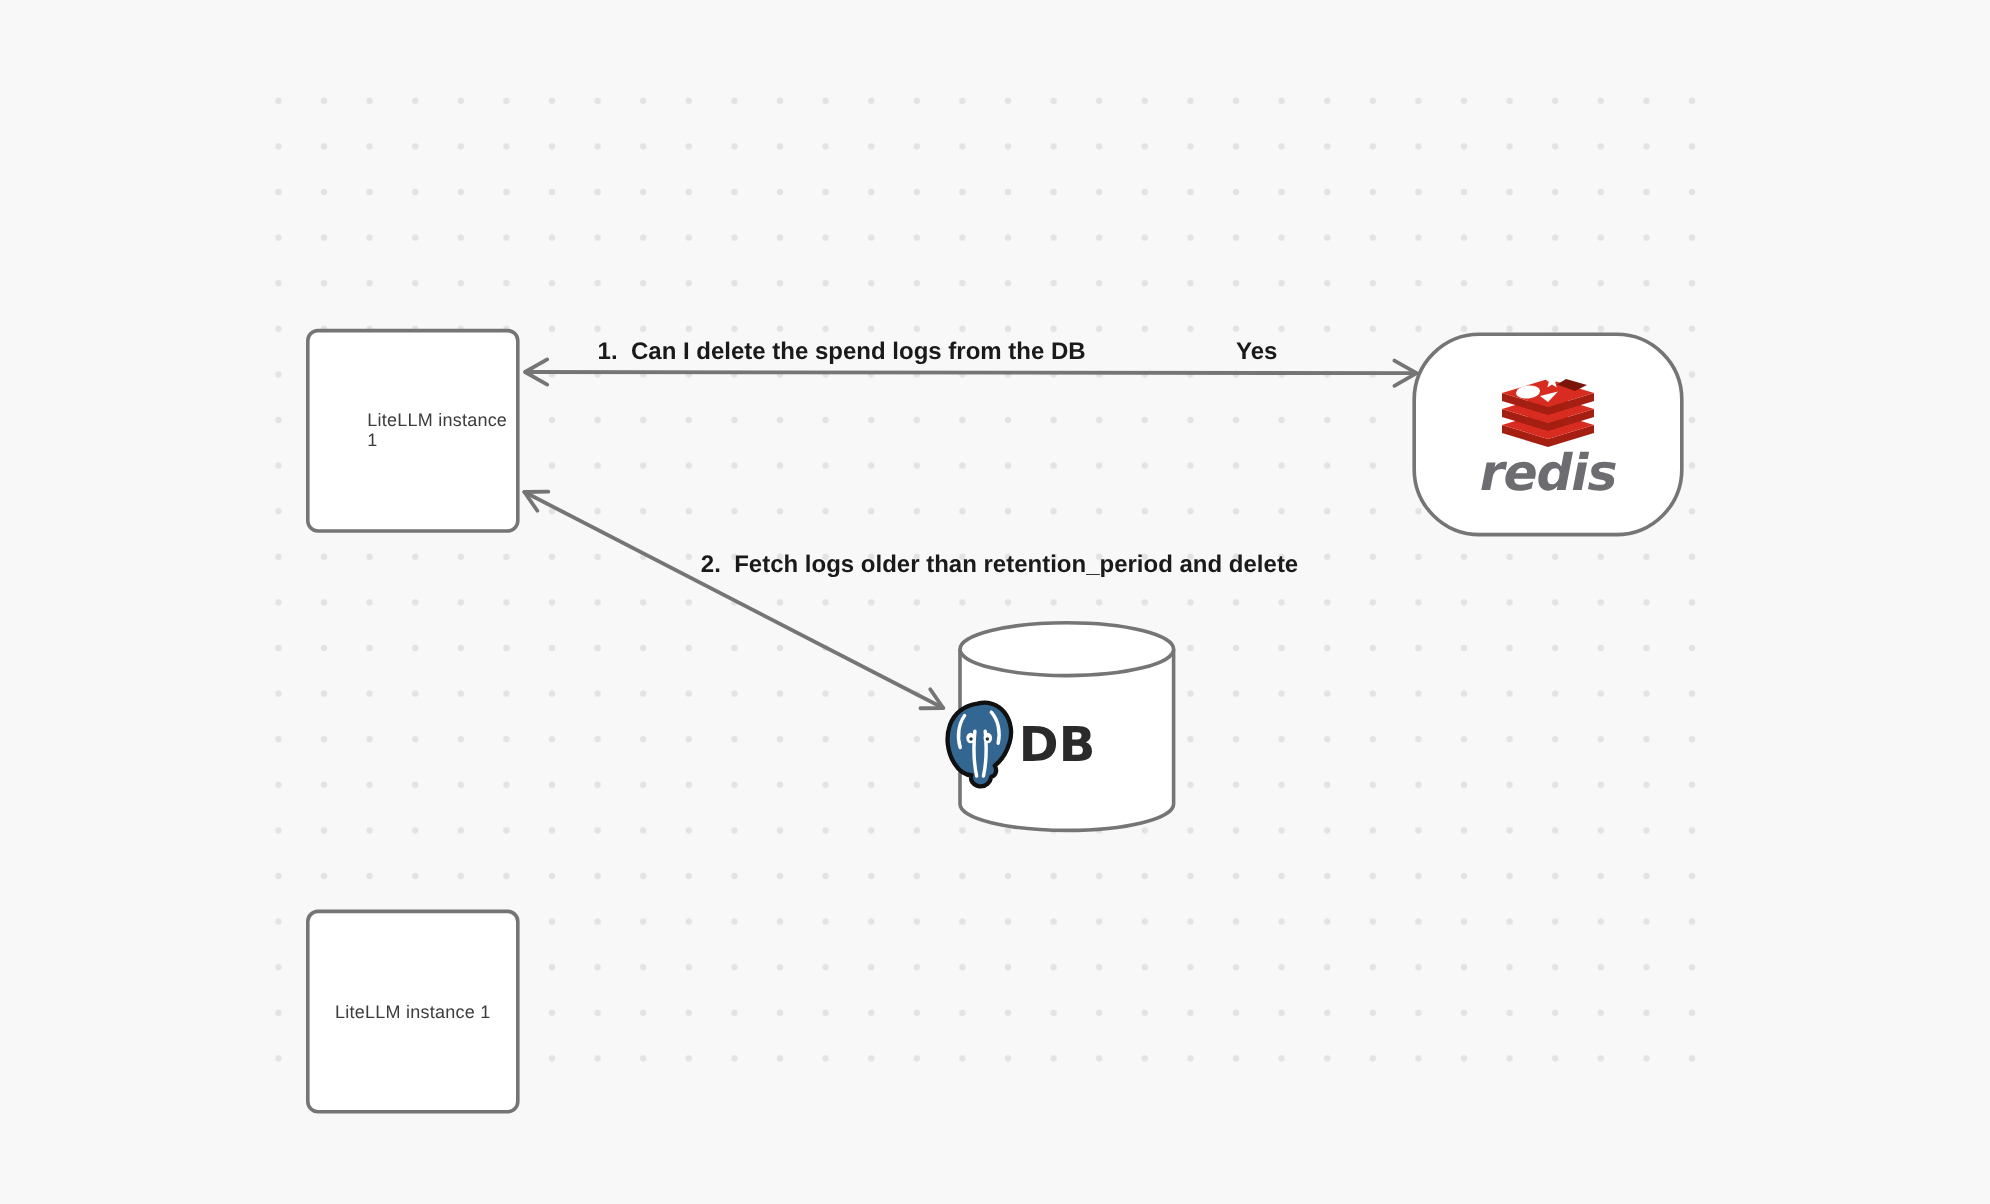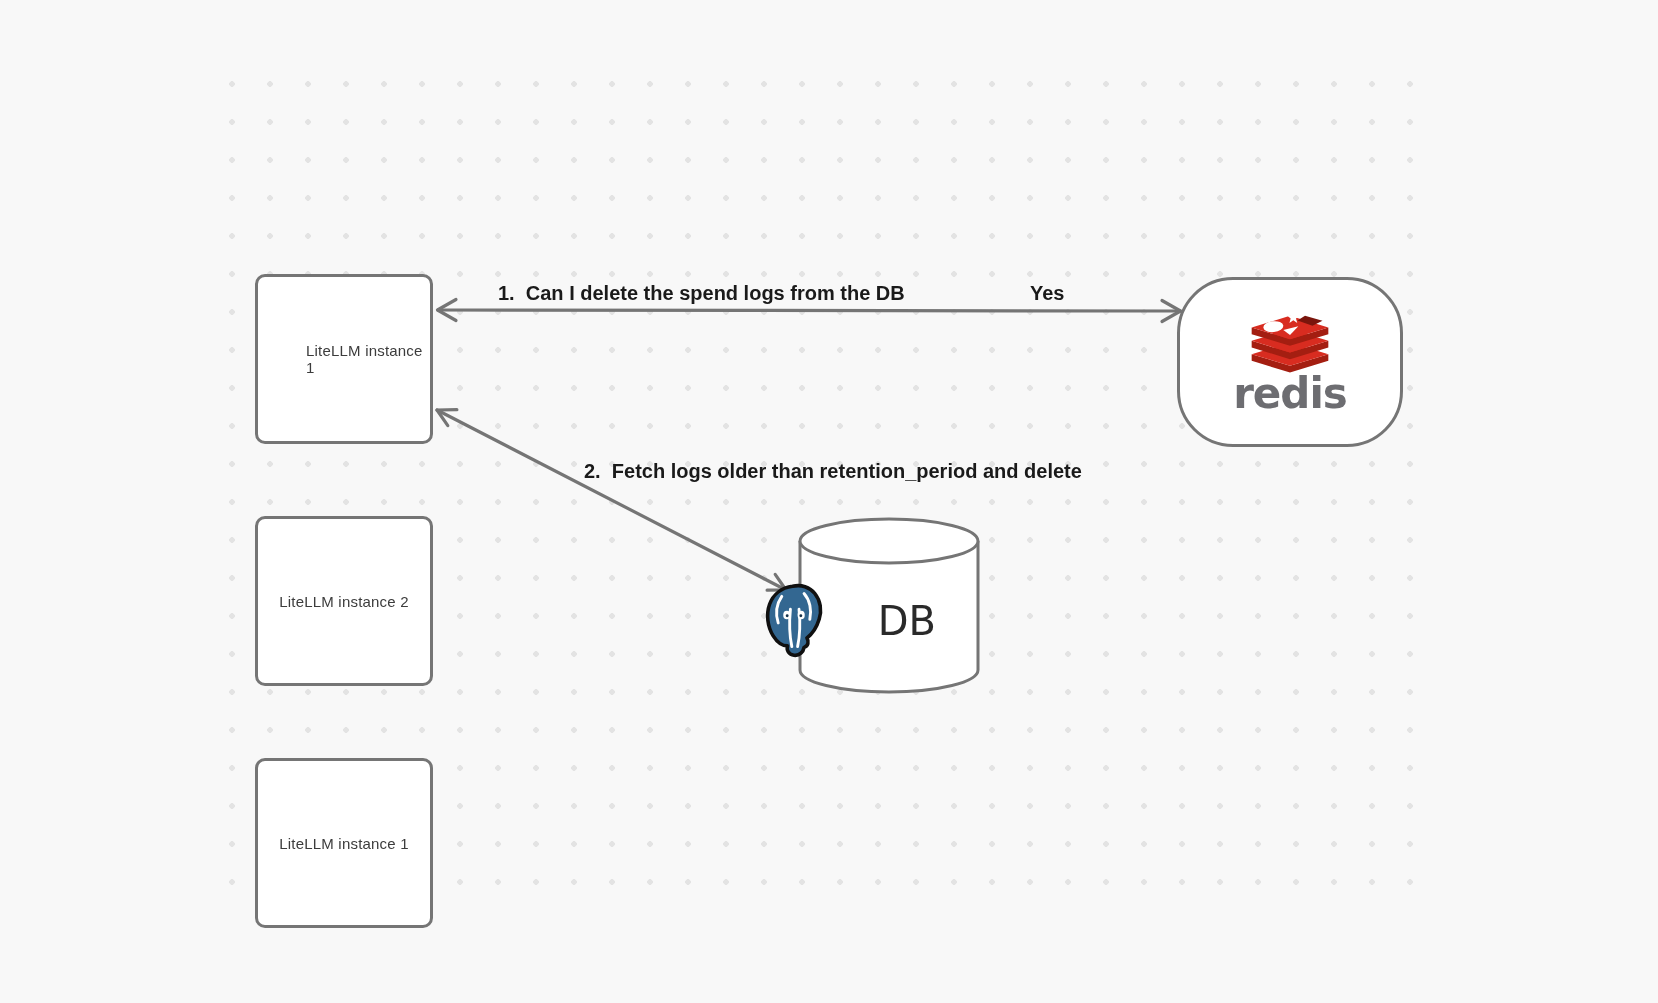--- a/index.html
+++ b/index.html
@@ -8,23 +8,23 @@
   .dotgrid{position:absolute;left:213px;top:65px;width:1216px;height:836px;
            background-image:radial-gradient(circle,#e3e3e3 2.6px,transparent 3px);
            background-size:38px 38px;}
   .overlay{position:absolute;left:0;top:0;width:1658px;height:1003px;pointer-events:none;}
   .node{position:absolute;background:#ffffff;border:3px solid #757575;box-sizing:border-box;}
   .box{width:178px;height:170px;border-radius:10px;display:flex;align-items:center;justify-content:center;}
   .box-label{font-size:15px;color:#3c3c3c;letter-spacing:.2px;}
   .redis-node{left:1177px;top:277px;width:226px;height:170px;border-radius:56px;
               display:flex;flex-direction:column;align-items:center;justify-content:center;}
   .redis-word{font-family:"DejaVu Sans",sans-serif;font-weight:bold;font-size:42px;line-height:1;
-              color:#6d6d71;letter-spacing:-1px;margin-top:-3px;}
-  .db-content{position:absolute;left:758px;top:572px;width:178px;height:98px;
-              display:flex;align-items:center;justify-content:space-between;}
+              color:#6d6d71;letter-spacing:-1px;margin-top:-3px;font-style:italic;}
+  .db-content{position:absolute;left:780px;top:572px;width:178px;height:98px;
+              display:flex;align-items:center;justify-content:flex-start;font-weight:bold;}
   .db-label{font-family:"DejaVu Sans",sans-serif;font-size:40px;color:#2a2a2a;line-height:1;margin-left:-3px;}
   .edge-label{position:absolute;font-weight:700;font-size:20px;line-height:24px;color:#1a1a1a;white-space:pre;text-align:center;}
 </style>
 </head>
 <body>
 
 <div class="canvas">
 
   <div class="dotgrid"></div>
 
@@ -43,23 +43,20 @@
     </g>
 
     <g fill="#ffffff" stroke-width="3" stroke="#757575">
       <path d="M800 541 L800 670 A89 22 0 0 0 978 670 L978 541"></path>
       <ellipse cx="889" cy="541" rx="89" ry="22"></ellipse>
     </g>
   </svg>
 
   <div class="node box" style="left:255px;top:274px;padding-left:48px;">
     <span class="box-label">LiteLLM instance 1</span>
-  </div>
-  <div class="node box" style="left:255px;top:516px;">
-    <span class="box-label">LiteLLM instance 2</span>
   </div>
   <div class="node box" style="left:255px;top:758px;">
     <span class="box-label">LiteLLM instance 1</span>
   </div>
 
   <div class="node redis-node">
     <svg viewBox="0 0 120 80" width="100" height="67" xmlns="http://www.w3.org/2000/svg">
 
       <path d="M14 54 L60 68 L106 54 L106 62 L60 76 L14 62 Z" fill="#a41e11"></path>
       <path d="M60 40 L106 54 L60 68 L14 54 Z" fill="#d82c20"></path>

